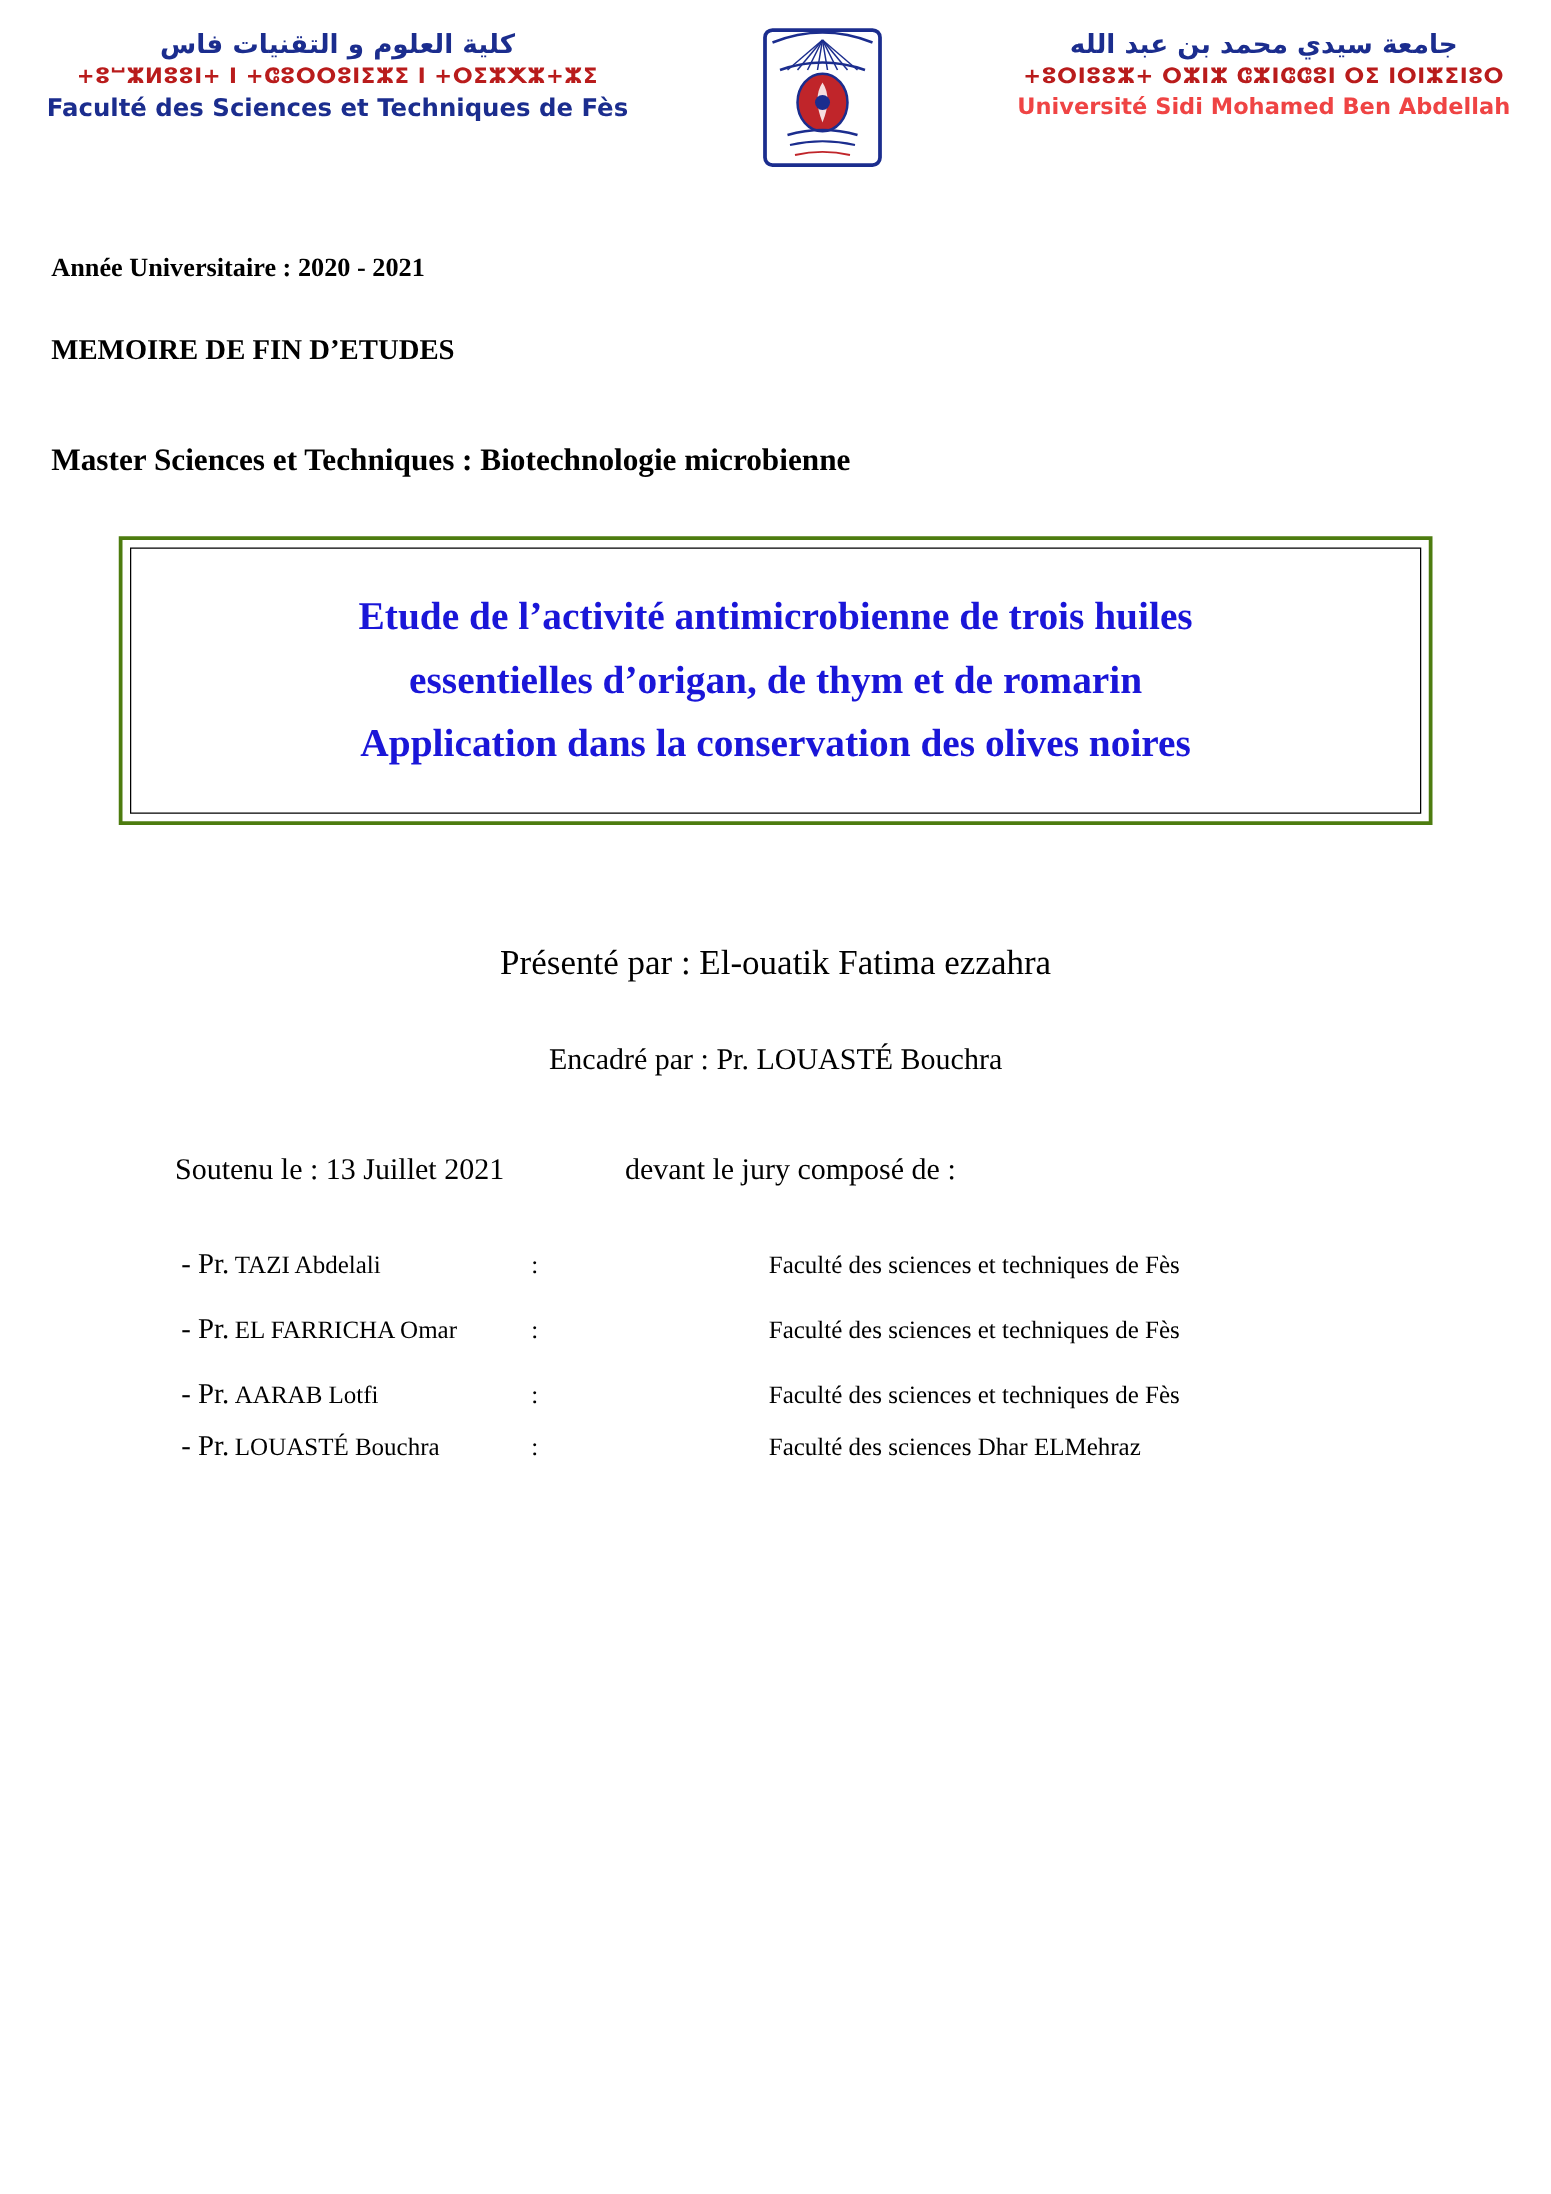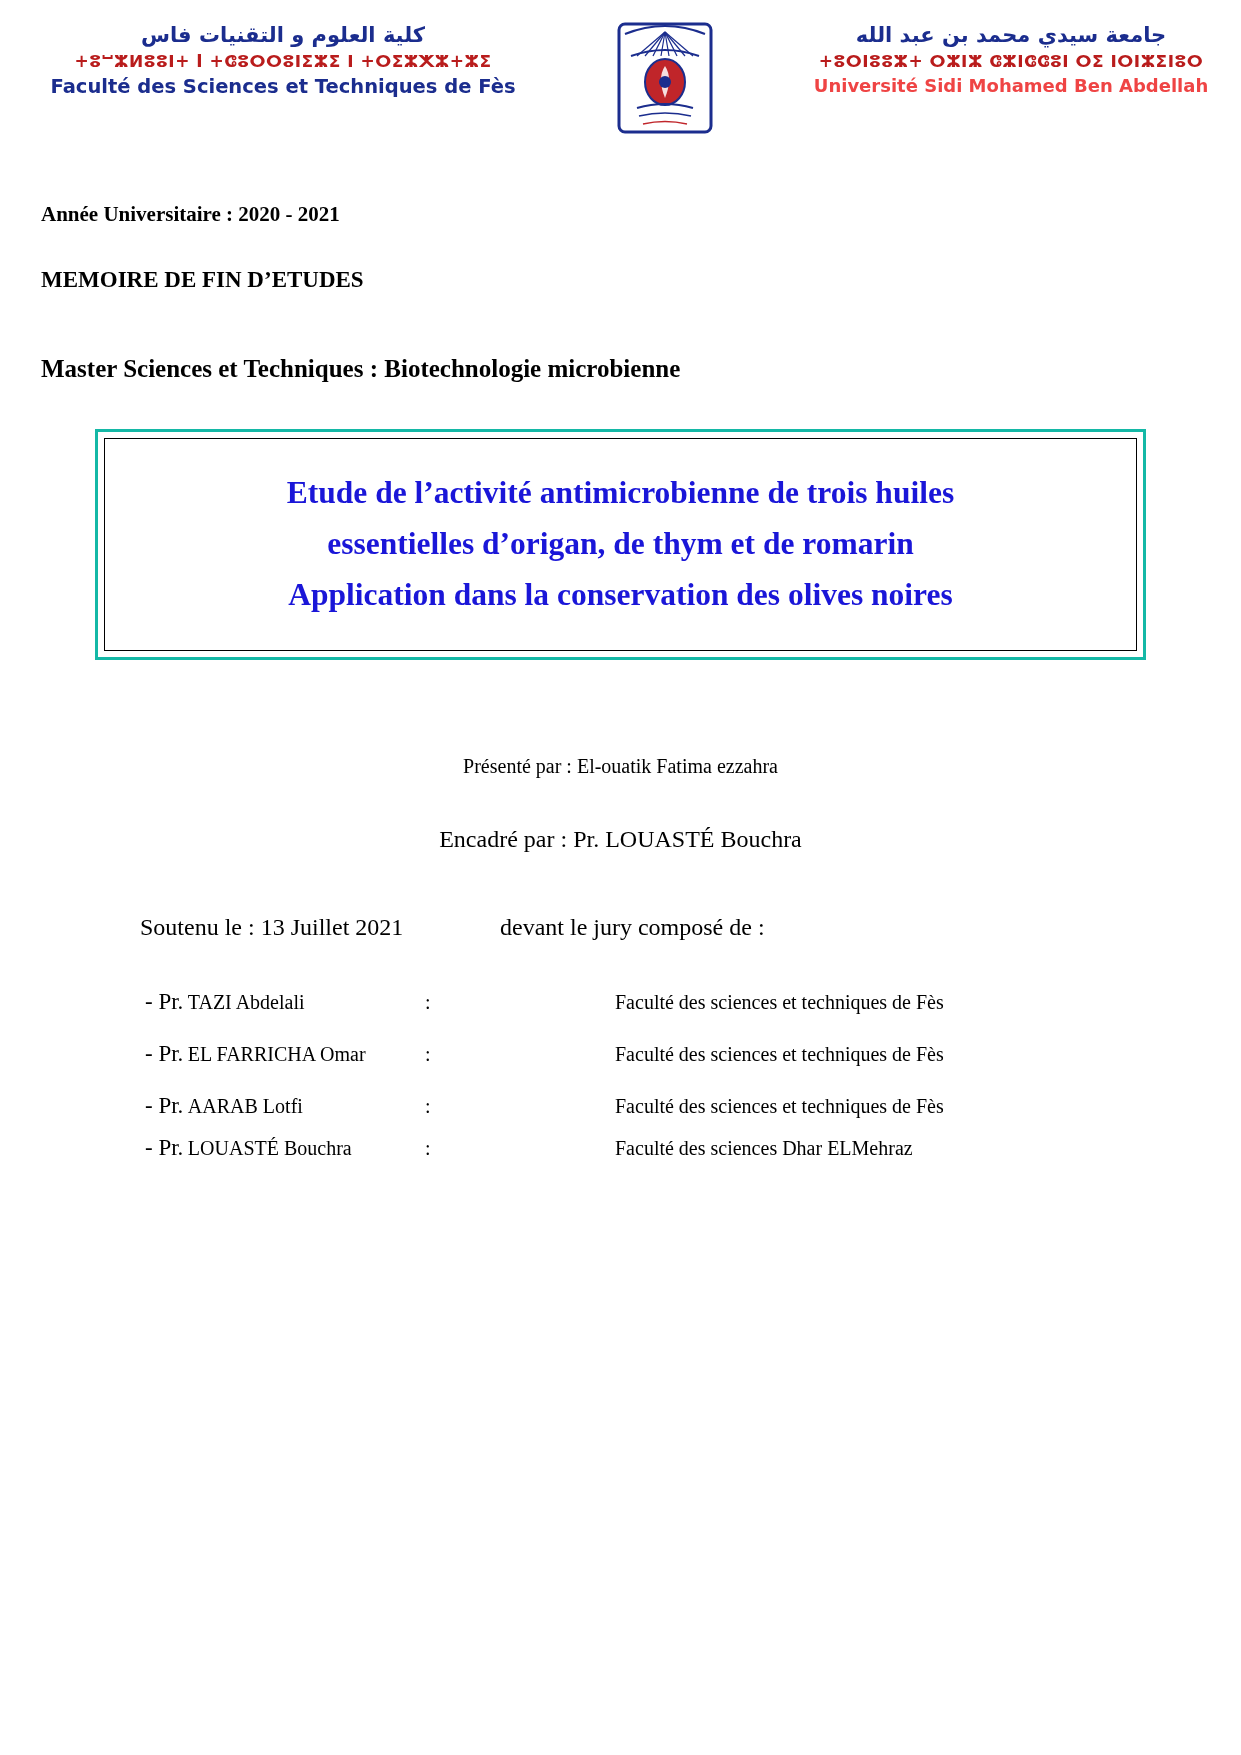--- a/index.html
+++ b/index.html
@@ -22,21 +22,21 @@
     height: 1755px;
     box-sizing: border-box;
     padding: 0;
   }
 
   
   .header {
     display: flex;
     align-items: flex-start;
     justify-content: space-between;
-    padding: 22px 30px 0 48px;
+    padding: 22px 30px 0 35px;
     height: 130px;
     box-sizing: border-box;
   }
 
   .logo-block-left {
     width: 470px;
     text-align: center;
     color: #1a2a8c;
     line-height: 1.25;
   }
@@ -102,21 +102,21 @@
     margin-top: 62px;
   }
   .memoire {
     font-size: 23px;
     margin-top: 40px;
   }
 
   
   .title-box-outer {
     margin: 46px 95px 0 95px;
-    border: 3px solid #14b8a6;
+    border: 3px solid #4d7c0f;
     padding: 6px;
     background: #fff;
   }
   .title-box-inner {
     border: 1.5px solid #000;
     padding: 28px 26px 30px 26px;
   }
   .title-text {
     color: #1a16d8;
     font-family: "Liberation Serif", serif;
@@ -125,21 +125,21 @@
     line-height: 1.62;
     text-align: center;
   }
   .title-text .l1 { display: block; }
   .title-text .l2 { display: block; }
   .title-text .l3 { display: block; }
 
   
   .presente {
     text-align: center;
-    font-size: 20px;
+    font-size: 28px;
     margin-top: 95px;
   }
   .encadre {
     text-align: center;
     font-size: 24px;
     margin-top: 48px;
   }
 
   
   .soutenu-row {

